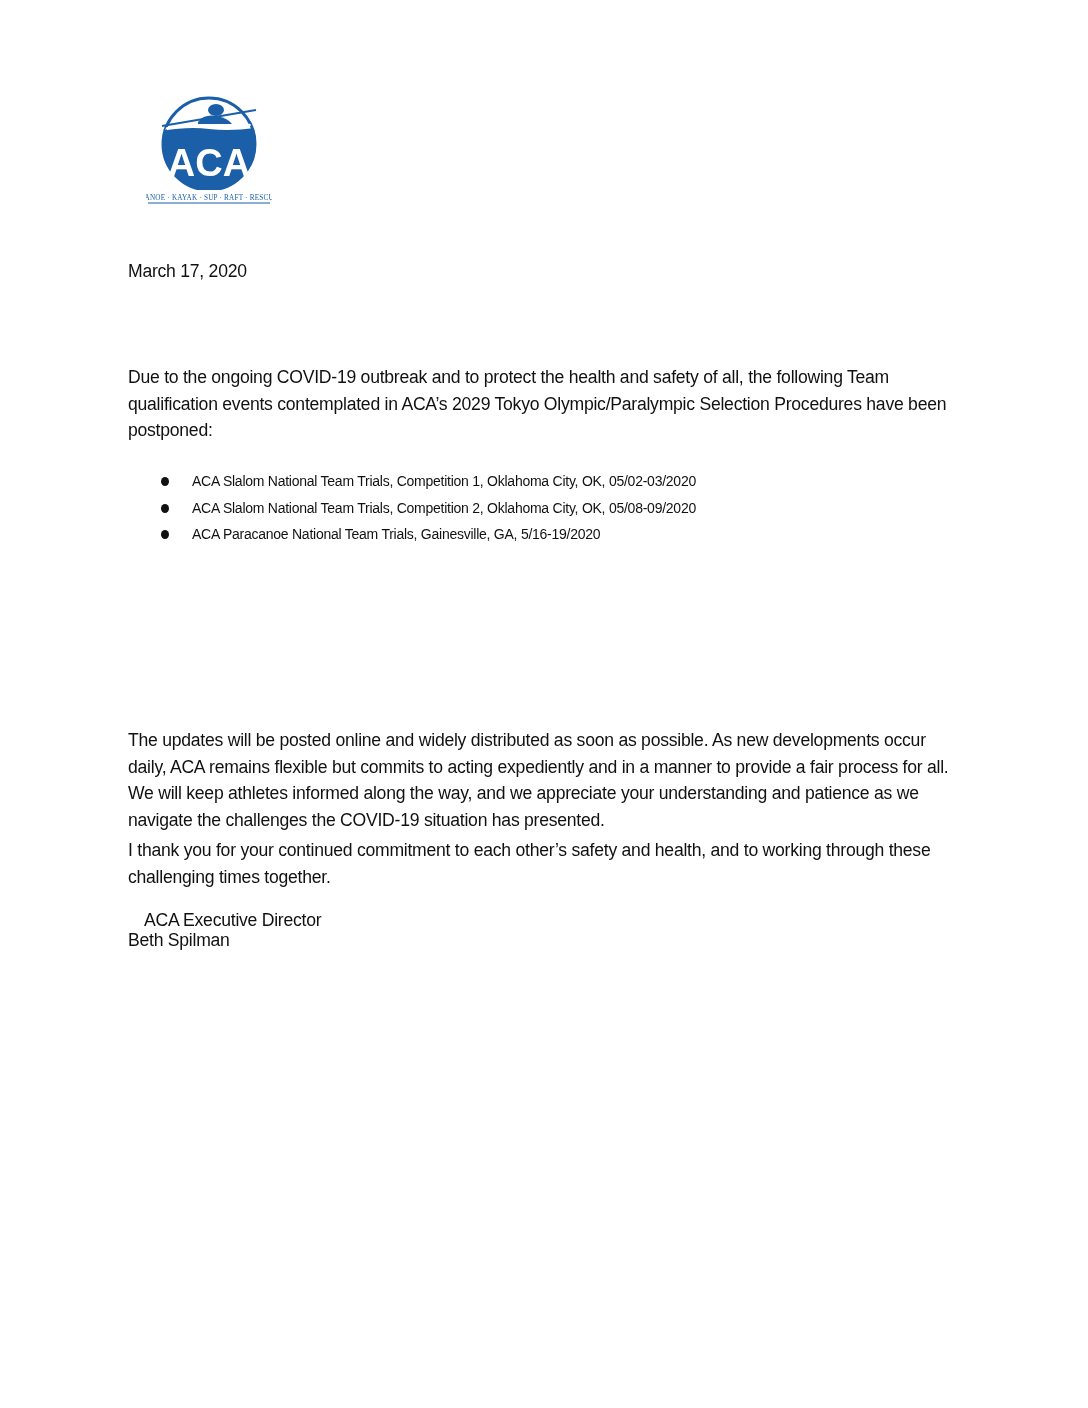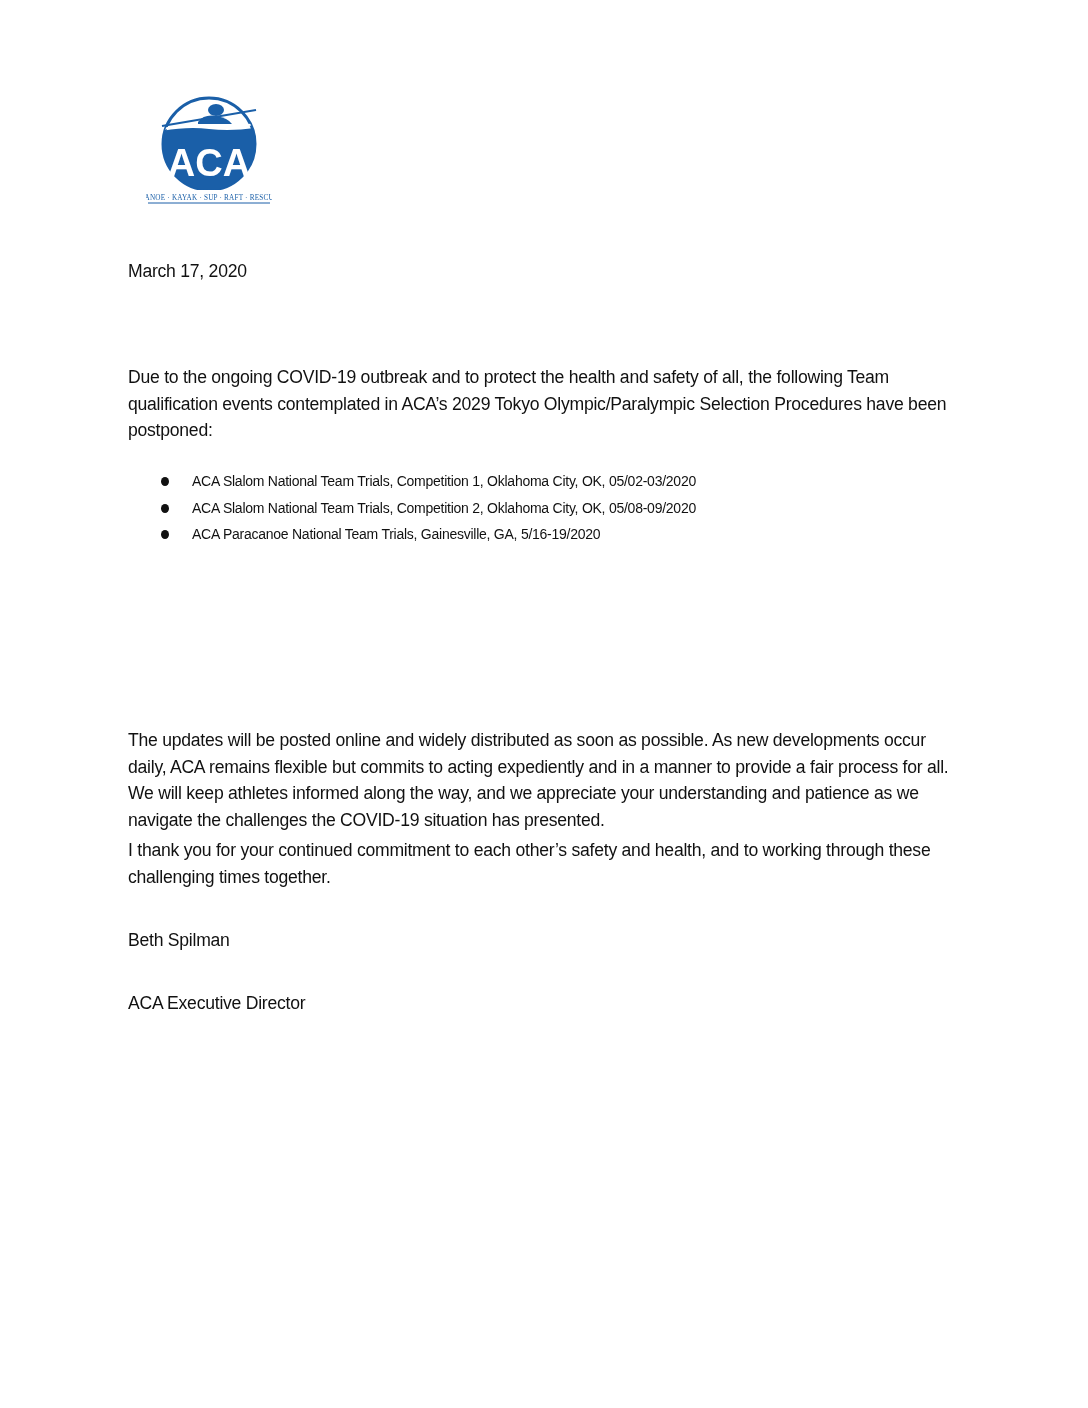--- a/index.html
+++ b/index.html
@@ -65,21 +65,21 @@
       top: 9px;
       width: 8px;
       height: 9px;
       border-radius: 50%;
       background: #111111;
     }
     .para2 { top: 603px; }
     .para3 { top: 681px; margin-top: 46px; }
     .para4 { top: 837px; }
     .sig-name { top: 915px; margin-top: 12px; }
-    .sig-title { top: 990px; }
+    .sig-title { top: 907px; margin-left: 16px; }
   </style>
 </head>
 <body>
 
 <div class="page">
 
   <div class="logo">
     <svg width="126" height="108" viewBox="0 0 126 108">
       <defs>
         <clipPath id="circ">

